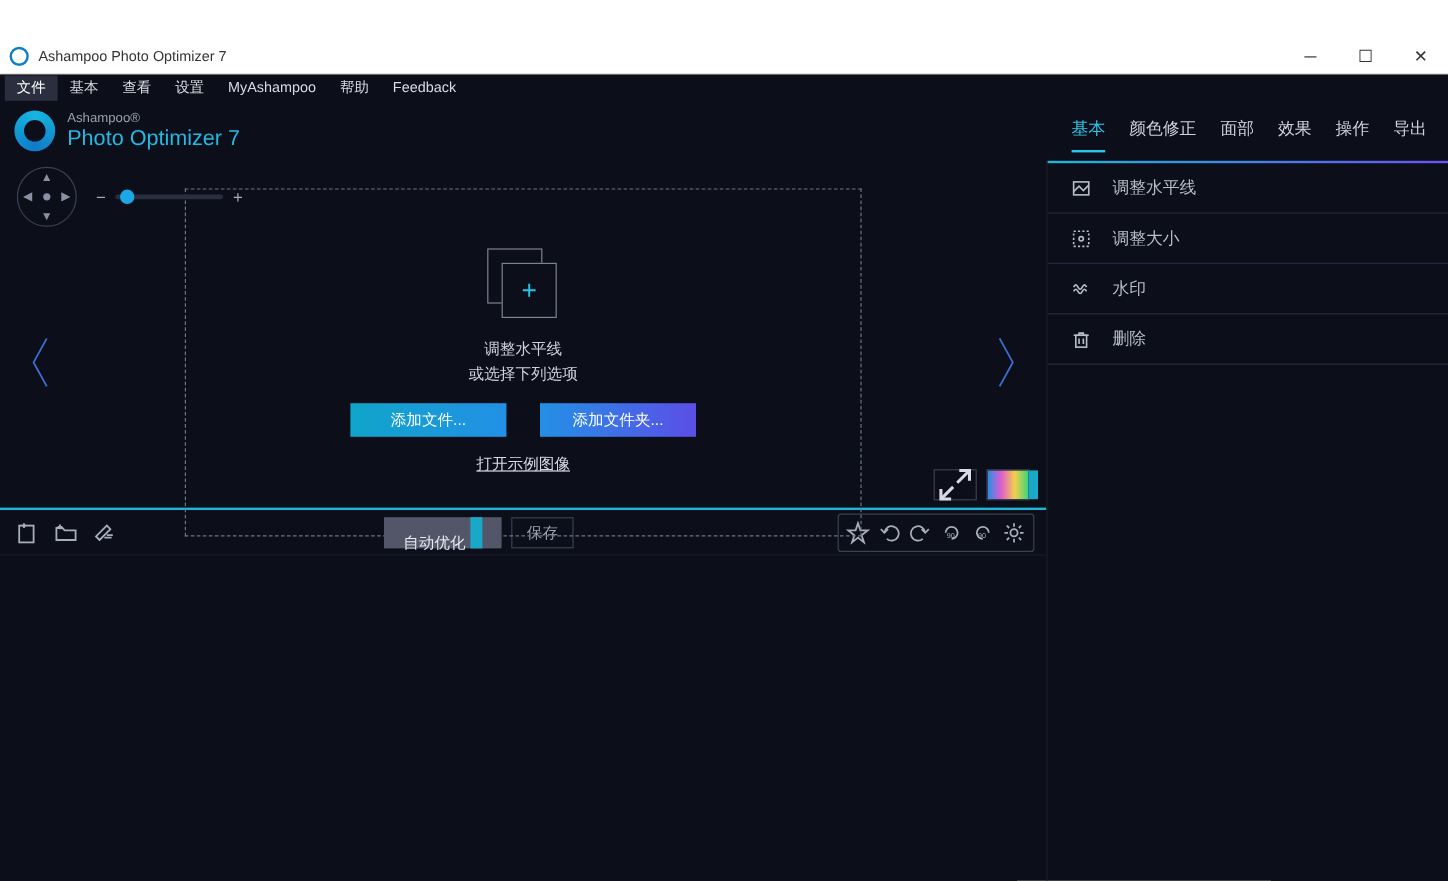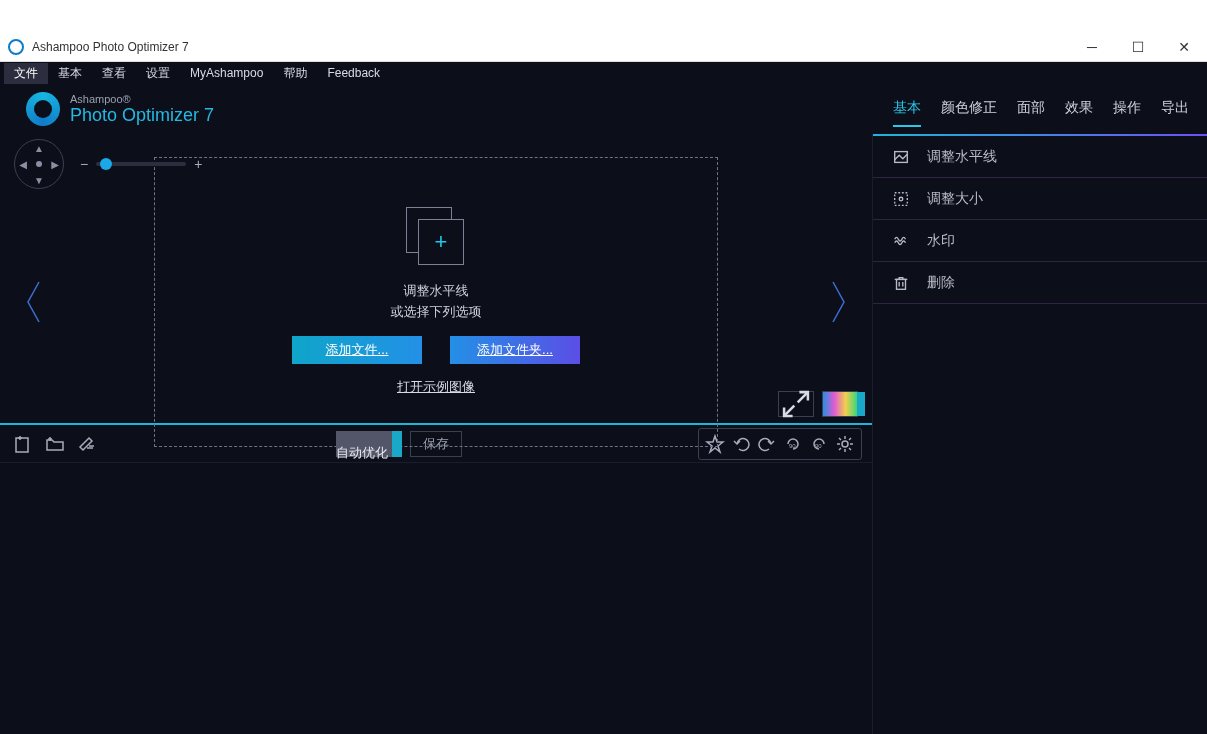--- a/index.html
+++ b/index.html
@@ -31,21 +31,21 @@
 .main { flex: 1; display: flex; min-height: 0; }
 .left { flex: 1; display: flex; flex-direction: column; min-width: 0; }
 .right { width: 335px; border-left: 1px solid #1a1e2c; display: flex; flex-direction: column; }
 
 
 .rtabs { height: 36px; display: flex; align-items: flex-end; justify-content: flex-end; padding: 0 18px; gap: 20px; font-size: 14px; }
 .rtabs .rtab { color: #cfd2dc; cursor: pointer; padding-bottom: 8px; border-bottom: 2px solid transparent; }
 .rtabs .rtab.active { color: #28c8ec; border-bottom: 2px solid #28c8ec; }
 
 
-.header-flex { display:flex; align-items:center;padding-left:14px; }
+.header-flex { display:flex; align-items:center; }
 .header-flex .brand-row { flex:1; }
 
 
 .canvas-wrap { flex: 1; display: flex; flex-direction: column; position: relative; padding: 10px 14px 4px 14px; min-height: 0; }
 .canvas-controls-top { display:flex; align-items:center; height:40px; }
 .nav-pad { width:50px; height:50px; border: 1px solid #3b3f52; border-radius:50%; display:grid; grid-template-columns:1fr 1fr 1fr; grid-template-rows:1fr 1fr 1fr; align-items:center; justify-items:center; font-size:10px; color:#8a8fa3; margin-right:16px; }
 .nav-pad .dot { width:6px; height:6px; border-radius:50%; background:#8a8fa3; }
 .zoom-row { display:flex; align-items:center; gap:8px; color:#a8acbb; font-size:14px; }
 .zoom-track { width:90px; height:4px; background:#2a2e3e; border-radius:2px; position:relative; }
 .zoom-thumb { position:absolute; left:4px; top:-4px; width:12px; height:12px; border-radius:50%; background:#1aa8e6; }
@@ -53,37 +53,37 @@
 .stage { flex:1; display:flex; align-items:center; min-height:0; }
 .nav-arrow { width:40px; display:flex; align-items:center; justify-content:center; cursor:pointer; }
 .nav-arrow svg { width: 20px; height: 44px; }
 .drop-zone { flex:1; margin: 0 100px; height: 290px; border: 1px dashed #6e7388; display:flex; flex-direction:column; align-items:center; justify-content:center; gap:14px; }
 .dz-icon { position:relative; width:60px; height:60px; }
 .dz-icon .r1, .dz-icon .r2 { position:absolute; width:46px; height:46px; border:1px solid #7d8196; background:#0c0f1a; }
 .dz-icon .r1 { left:0; top:0; }
 .dz-icon .r2 { left:12px; top:12px; display:flex; align-items:center; justify-content:center; color:#23c6e8; font-size:22px; }
 .dz-text { text-align:center; font-size:13px; color:#cfd2dc; line-height:1.6; }
 .dz-buttons { display:flex; gap:28px; }
-.dz-btn { width:130px; height:28px; color:#fff; font-size:13px; border:none; cursor:pointer;text-decoration:underline; }
+.dz-btn { width:130px; height:28px; color:#fff; font-size:13px; border:none; cursor:pointer; }
 .dz-btn.a { background: linear-gradient(90deg,#0fa5c9,#2390e6); }
 .dz-btn.b { background: linear-gradient(90deg,#2390e6,#5b4ee6); }
 .dz-link { font-size:13px; color:#d8dbe3; text-decoration:underline; cursor:pointer; }
 
 .stage-br { position:absolute; right:14px; bottom:6px; display:flex; gap:8px; align-items:center; }
 .ic-btn { width:36px; height:26px; border:1px solid #3b3f52; display:flex; align-items:center; justify-content:center; color:#d8dbe3; font-size:14px; cursor:pointer; }
 .ic-btn.pick { background:linear-gradient(90deg,#2390e6,#e05bd2,#f2d04a,#3bd67a); position:relative; }
 .ic-btn.pick::after{ content:""; position:absolute; right:-8px; top:0; bottom:0; width:8px; background:#1aa8c9; }
 
 
 .toolstrip { height:40px; border-top:2px solid #1db6d6; border-bottom:1px solid #1a1e2c; display:flex; align-items:center; padding:0 10px; gap:6px; }
 .tool-ic { width:26px; height:26px; display:flex; align-items:center; justify-content:center; color:#a8acbb; cursor:pointer; }
 .tool-ic svg { width:20px; height:20px; }
 .spacer { flex:1; }
 .center-btns { display:flex; gap:8px; align-items:center; }
-.auto-btn { height:26px; padding:0 0; background:#3b3f52; color:#e7e9ef; font-size:13px; border:none; cursor:pointer; position:relative; }
+.auto-btn { height:26px; padding:0 16px; background:#3b3f52; color:#e7e9ef; font-size:13px; border:none; cursor:pointer; position:relative; }
 .auto-btn.primary { background:#525668; }
 .auto-btn .drop { display:inline-block; margin-left:4px; width:10px; height:100%; background:#1aa8c9; }
 .save-btn { height:26px; padding:0 12px; border:1px solid #3b3f52; color:#9aa0ae; background:transparent; font-size:13px; cursor:pointer; }
 .right-tools { display:flex; gap:2px; border:1px solid #3b3f52; padding:2px 4px; border-radius:3px; }
 .right-tools .tool-ic { width:24px; }
 
 
 .filmstrip { flex:1; min-height:120px; }
 .footer-bar { height:28px; display:flex; align-items:center; justify-content:flex-end; gap:12px; padding:0 16px; color:#1aa8c9; }
 .footer-bar .f-ic { cursor:pointer; display:flex; align-items:center; }

